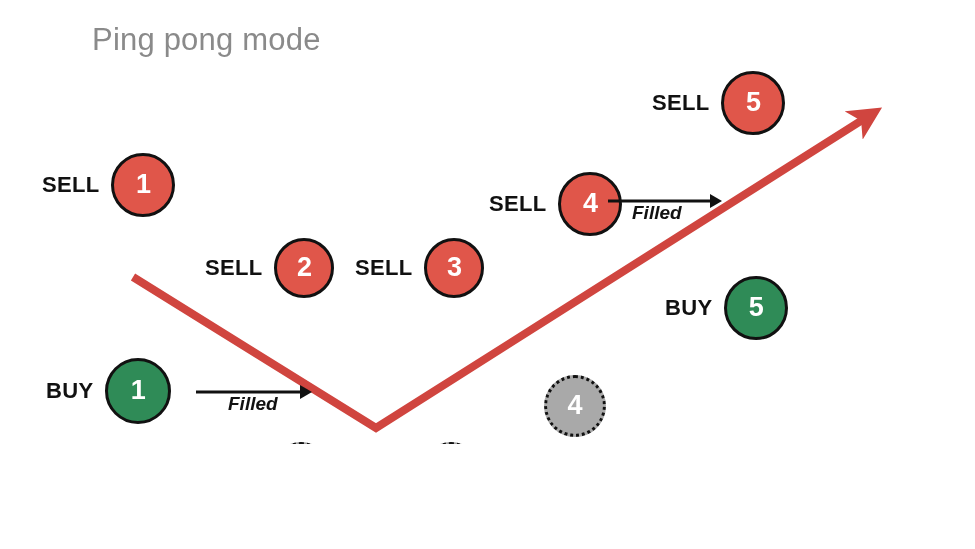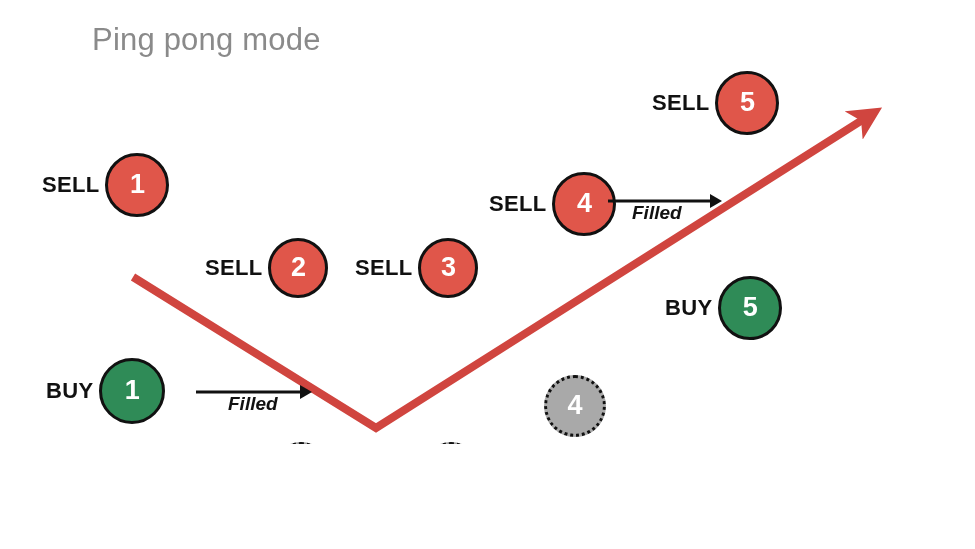--- a/index.html
+++ b/index.html
@@ -39,21 +39,21 @@
     position: absolute;
     display: flex;
     align-items: center;
     white-space: nowrap;
   }
   .order-label {
     font-size: 22px;
     font-weight: 700;
     color: #111111;
     letter-spacing: 0.3px;
-    margin-right: 6px;
+    margin-right: 12px;
   }
   .bubble {
     border-radius: 50%;
     display: flex;
     align-items: center;
     justify-content: center;
     box-sizing: border-box;
     font-weight: 700;
     color: #ffffff;
     line-height: 1;

